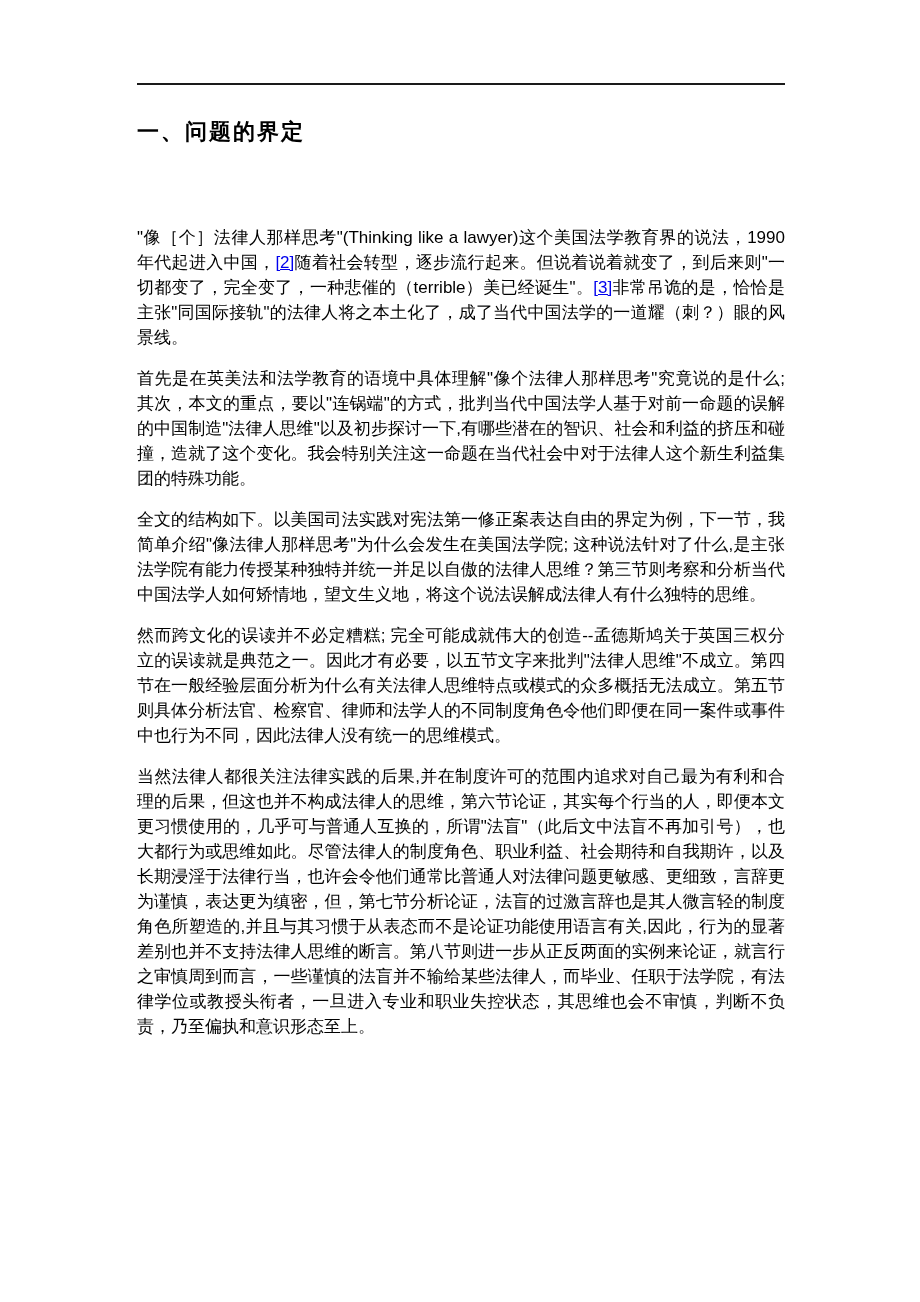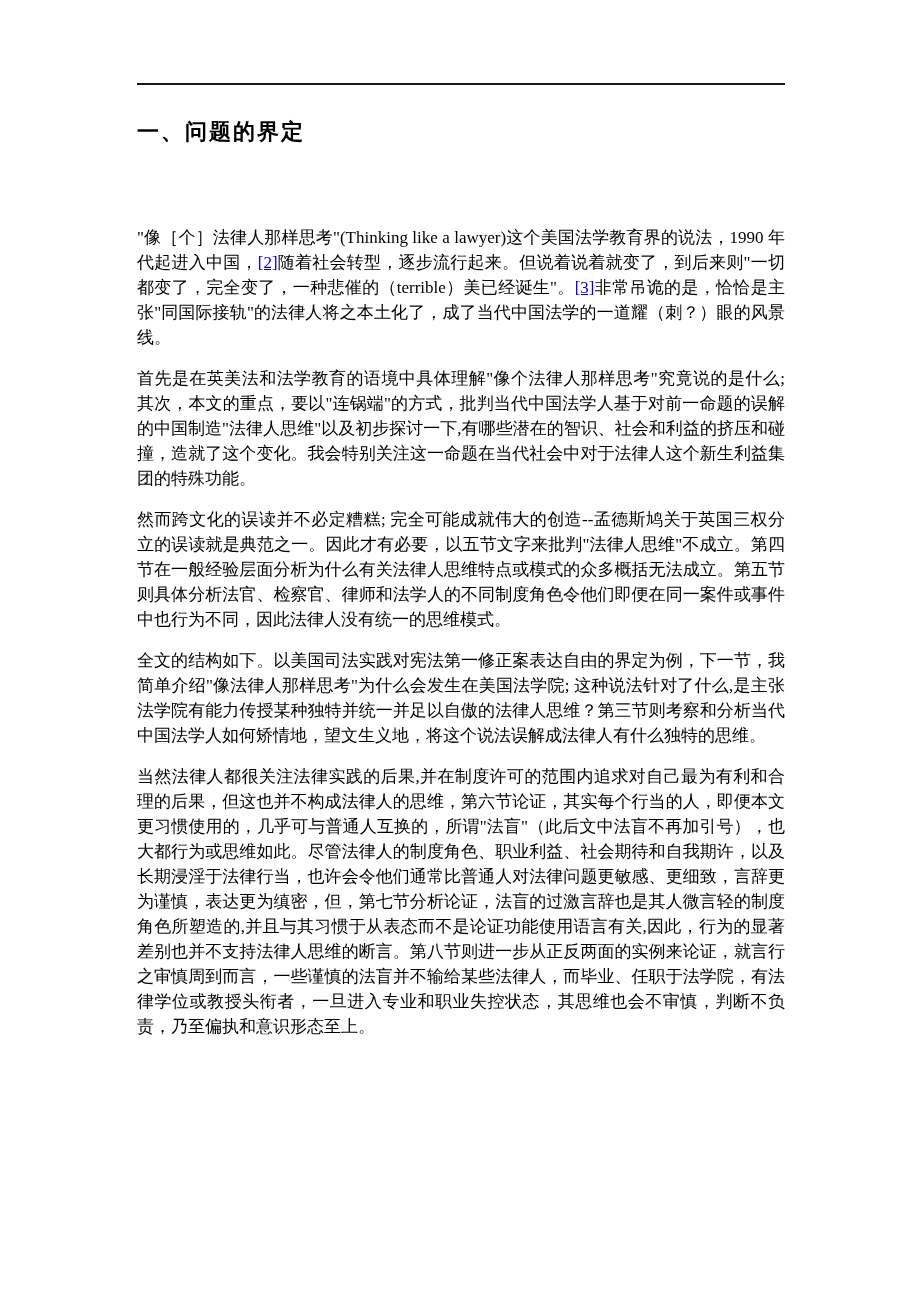--- a/index.html
+++ b/index.html
@@ -2,21 +2,21 @@
 <html><head>
 <meta charset="utf-8">
 <style>
   html, body { margin: 0; padding: 0; background: #ffffff; }
   .page {
     position: relative;
     width: 920px;
     height: 1302px;
     background: #ffffff;
     overflow: hidden;
-    font-family: Liberation Serif, serif;
+    font-family: Liberation Sans, sans-serif;
     color: #000000;
   }
   .content {
     position: absolute;
     left: 137px;
     top: 0;
     width: 648px;
   }
   .top-rule {
     margin: 83px 0 0 0;
@@ -54,20 +54,20 @@
 
     <hr class="top-rule">
 
     <h1 class="heading">一、问题的界定</h1>
 
     <p class="para"><span>"像［个］法律人那样思考"(Thinking like a lawyer)这个美国法学教育界的说法，1990 年代起进入中国，</span><a href="#" class="footnote-link">[2]</a><span>随着社会转型，逐步流行起来。但说着说着就变了，到后来则"一切都变了，完全变了，一种悲催的（terrible）美已经诞生"。</span><a href="#" class="footnote-link">[3]</a><span>非常吊诡的是，恰恰是主张"同国际接轨"的法律人将之本土化了，成了当代中国法学的一道耀（刺？）眼的风景线。</span></p>
 
 
     <p class="para">首先是在英美法和法学教育的语境中具体理解"像个法律人那样思考"究竟说的是什么; 其次，本文的重点，要以"连锅端"的方式，批判当代中国法学人基于对前一命题的误解的中国制造"法律人思维"以及初步探讨一下,有哪些潜在的智识、社会和利益的挤压和碰撞，造就了这个变化。我会特别关注这一命题在当代社会中对于法律人这个新生利益集团的特殊功能。</p>
 
+    <p class="para">全文的结构如下。以美国司法实践对宪法第一修正案表达自由的界定为例，下一节，我简单介绍"像法律人那样思考"为什么会发生在美国法学院; 这种说法针对了什么,是主张法学院有能力传授某种独特并统一并足以自傲的法律人思维？第三节则考察和分析当代中国法学人如何矫情地，望文生义地，将这个说法误解成法律人有什么独特的思维。</p>
+
     <p class="para">然而跨文化的误读并不必定糟糕; 完全可能成就伟大的创造--孟德斯鸠关于英国三权分立的误读就是典范之一。因此才有必要，以五节文字来批判"法律人思维"不成立。第四节在一般经验层面分析为什么有关法律人思维特点或模式的众多概括无法成立。第五节则具体分析法官、检察官、律师和法学人的不同制度角色令他们即便在同一案件或事件中也行为不同，因此法律人没有统一的思维模式。</p>
-
-    <p class="para">全文的结构如下。以美国司法实践对宪法第一修正案表达自由的界定为例，下一节，我简单介绍"像法律人那样思考"为什么会发生在美国法学院; 这种说法针对了什么,是主张法学院有能力传授某种独特并统一并足以自傲的法律人思维？第三节则考察和分析当代中国法学人如何矫情地，望文生义地，将这个说法误解成法律人有什么独特的思维。</p>
 
     <p class="para">当然法律人都很关注法律实践的后果,并在制度许可的范围内追求对自己最为有利和合理的后果，但这也并不构成法律人的思维，第六节论证，其实每个行当的人，即便本文更习惯使用的，几乎可与普通人互换的，所谓"法盲"（此后文中法盲不再加引号），也大都行为或思维如此。尽管法律人的制度角色、职业利益、社会期待和自我期许，以及长期浸淫于法律行当，也许会令他们通常比普通人对法律问题更敏感、更细致，言辞更为谨慎，表达更为缜密，但，第七节分析论证，法盲的过激言辞也是其人微言轻的制度角色所塑造的,并且与其习惯于从表态而不是论证功能使用语言有关,因此，行为的显著差别也并不支持法律人思维的断言。第八节则进一步从正反两面的实例来论证，就言行之审慎周到而言，一些谨慎的法盲并不输给某些法律人，而毕业、任职于法学院，有法律学位或教授头衔者，一旦进入专业和职业失控状态，其思维也会不审慎，判断不负责，乃至偏执和意识形态至上。</p>
 
   </div>
 </div>
 
 </body></html>

